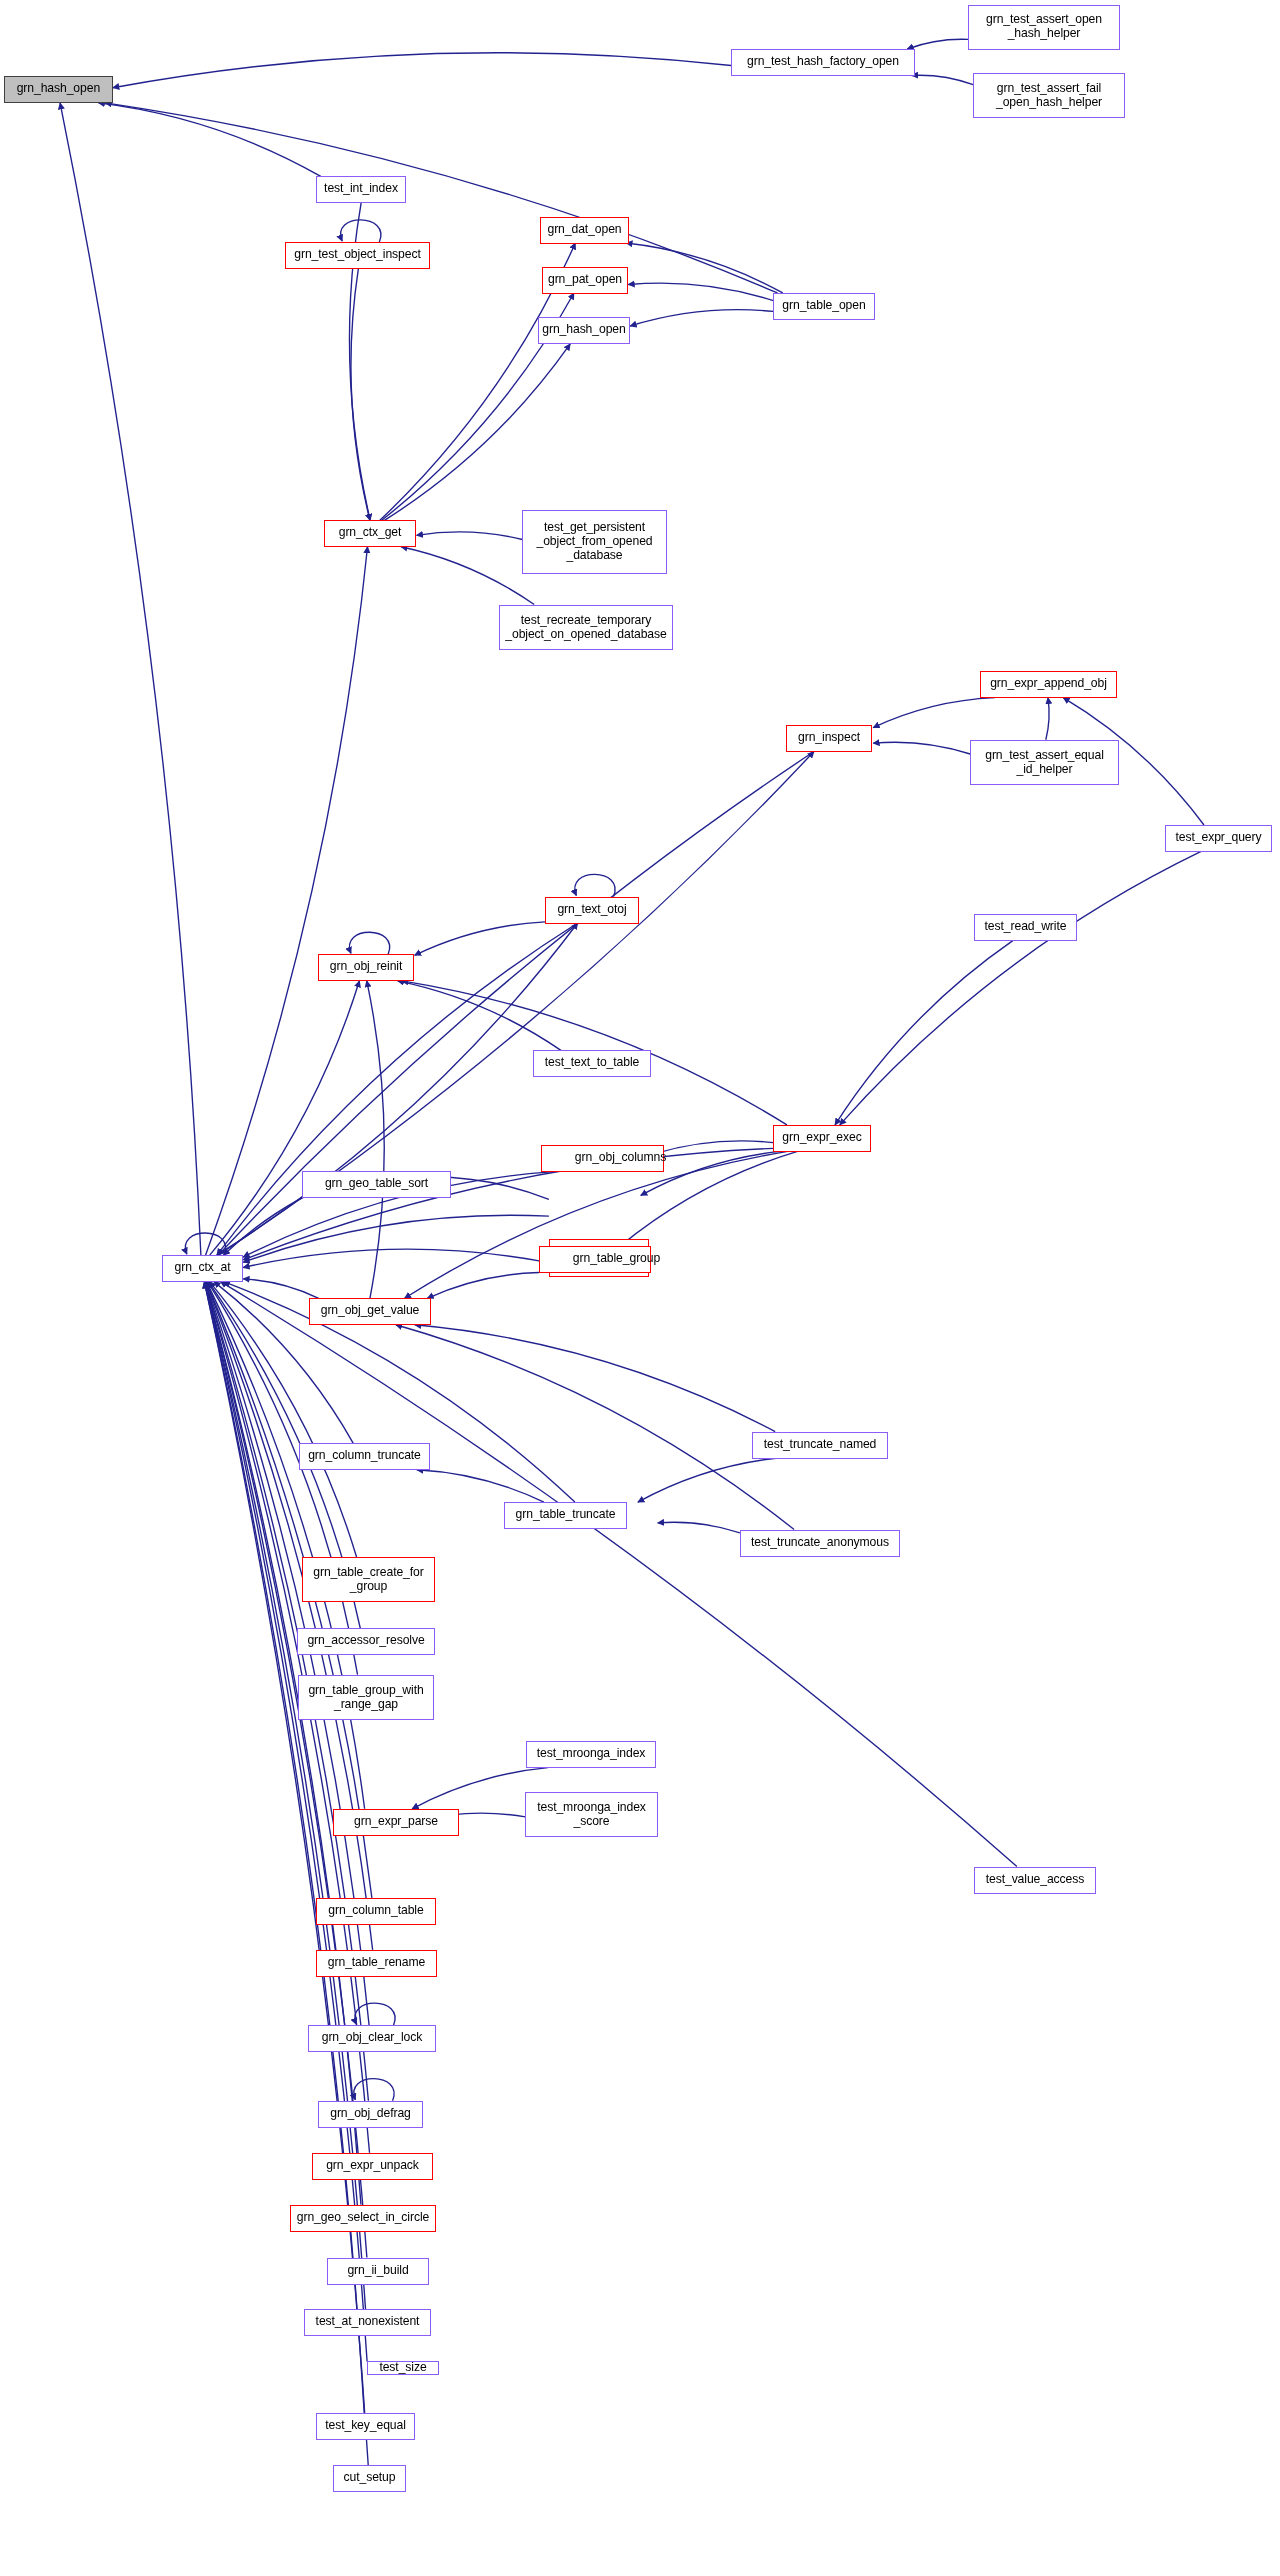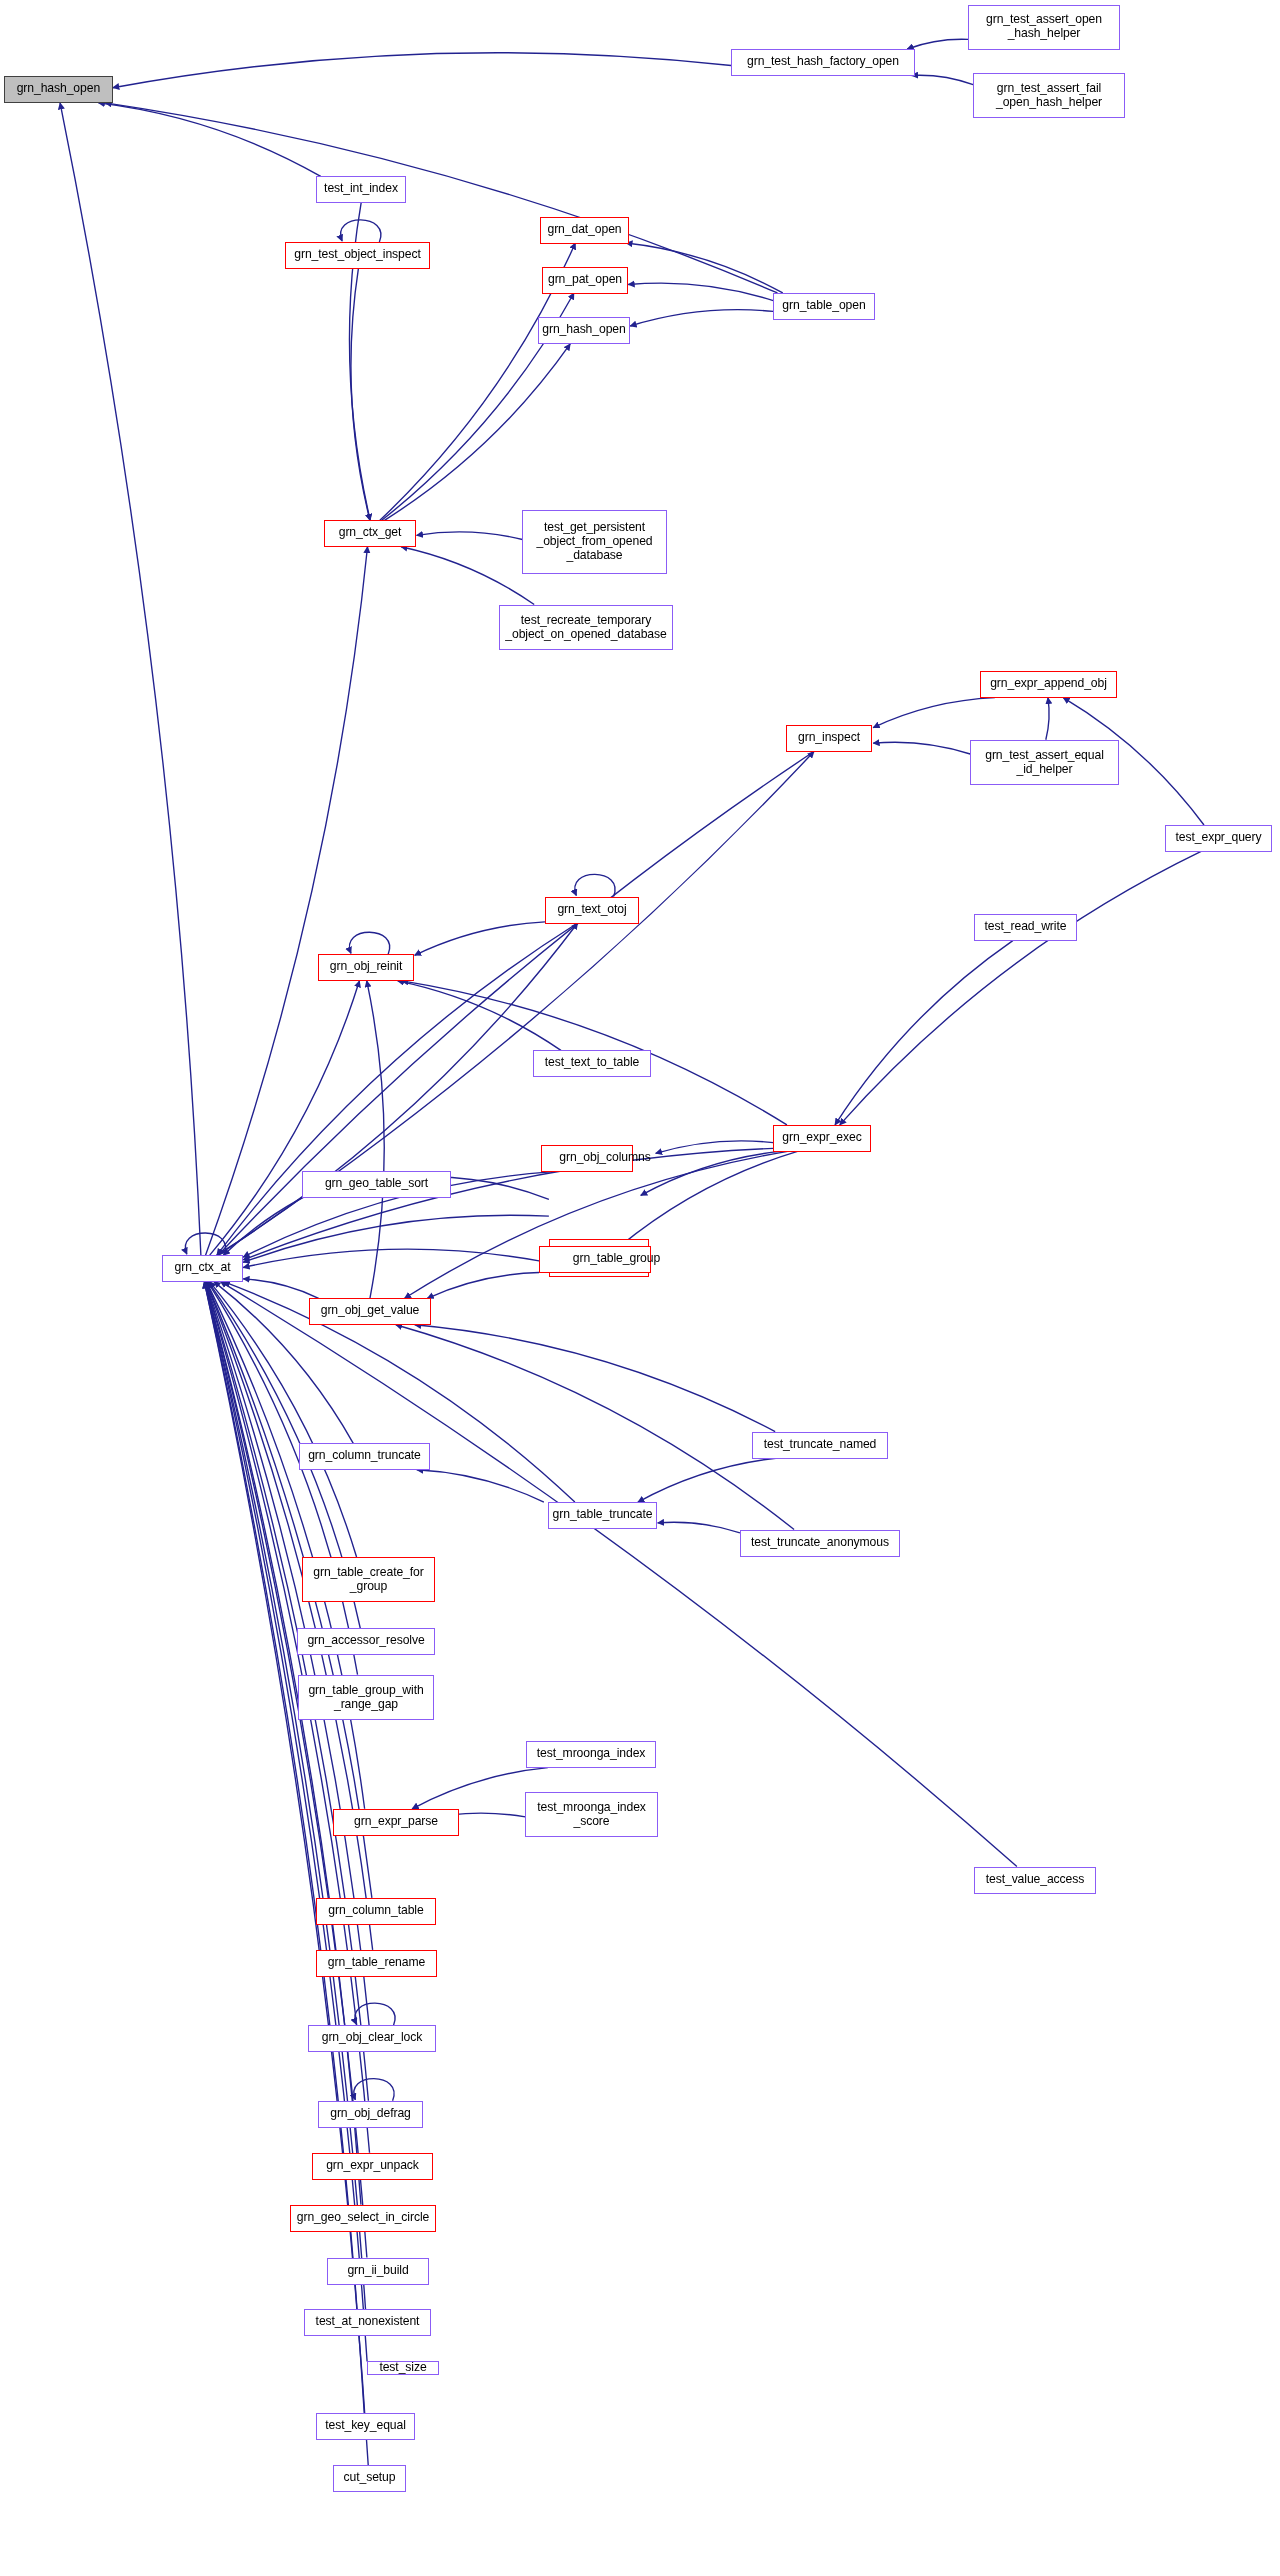--- a/index.html
+++ b/index.html
@@ -163,28 +163,28 @@
       <div class="gnode red" style="left: 786px; top: 725px; width: 86px; height: 26.5px;"><span class="lbl">grn_inspect</span></div>
       <div class="gnode" style="left: 970px; top: 740px; width: 149px; height: 45px;"><span class="lbl">grn_test_assert_equal
 _id_helper</span></div>
       <div class="gnode" style="left: 1165px; top: 825px; width: 107px; height: 26.5px;"><span class="lbl">test_expr_query</span></div>
       <div class="gnode red" style="left: 545px; top: 897px; width: 94px; height: 26.5px;"><span class="lbl">grn_text_otoj</span></div>
       <div class="gnode" style="left: 974px; top: 914px; width: 103px; height: 26.5px;"><span class="lbl">test_read_write</span></div>
       <div class="gnode red" style="left: 318px; top: 954px; width: 96px; height: 26.5px;"><span class="lbl">grn_obj_reinit</span></div>
       <div class="gnode" style="left: 533px; top: 1050px; width: 118px; height: 26.5px;"><span class="lbl">test_text_to_table</span></div>
       <div class="gnode red" style="left: 773px; top: 1125px; width: 98px; height: 26.5px;"><span class="lbl">grn_expr_exec</span></div>
       <div class="gnode" style="left: 302px; top: 1152px; width: 149px; height: 26.5px; margin-top: 19px;"><span class="lbl">grn_geo_table_sort</span></div>
-      <div class="gnode red" style="left: 541px; top: 1145px; width: 92px; height: 26.5px; padding-left: 36px;"><span class="lbl">grn_obj_columns</span></div>
+      <div class="gnode red" style="left: 541px; top: 1145px; width: 123px; height: 26.5px; padding-left: 36px;"><span class="lbl">grn_obj_columns</span></div>
       <div class="gnode red" style="left: 549px; top: 1195px; width: 100px; height: 38px; margin-top: 44px;"><span class="lbl">grn_table_sort</span></div>
       <div class="gnode" style="left: 162px; top: 1255px; width: 81px; height: 26.5px;"><span class="lbl">grn_ctx_at</span></div>
       <div class="gnode red" style="left: 539px; top: 1246px; width: 112px; height: 26.5px; padding-left: 43px;"><span class="lbl">grn_table_group</span></div>
       <div class="gnode red" style="left: 309px; top: 1298px; width: 122px; height: 26.5px;"><span class="lbl">grn_obj_get_value</span></div>
       <div class="gnode" style="left: 752px; top: 1432px; width: 136px; height: 26.5px;"><span class="lbl">test_truncate_named</span></div>
       <div class="gnode" style="left: 299px; top: 1443px; width: 131px; height: 26.5px;"><span class="lbl">grn_column_truncate</span></div>
-      <div class="gnode" style="left: 548px; top: 1502px; width: 109px; height: 26.5px;"><span class="lbl">grn_table_truncate</span></div>
+      <div class="gnode" style="left: 504px; top: 1502px; width: 123px; height: 26.5px;"><span class="lbl">grn_table_truncate</span></div>
       <div class="gnode" style="left: 740px; top: 1530px; width: 160px; height: 26.5px;"><span class="lbl">test_truncate_anonymous</span></div>
       <div class="gnode red" style="left: 302px; top: 1557px; width: 133px; height: 45px;"><span class="lbl">grn_table_create_for
 _group</span></div>
       <div class="gnode" style="left: 297px; top: 1628px; width: 138px; height: 26.5px;"><span class="lbl">grn_accessor_resolve</span></div>
       <div class="gnode" style="left: 298px; top: 1675px; width: 136px; height: 45px;"><span class="lbl">grn_table_group_with
 _range_gap</span></div>
       <div class="gnode" style="left: 526px; top: 1741px; width: 130px; height: 26.5px;"><span class="lbl">test_mroonga_index</span></div>
       <div class="gnode red" style="left: 317px; top: 1809px; width: 126px; height: 26.5px; margin-left: 16px;"><span class="lbl">grn_expr_parse</span></div>
       <div class="gnode" style="left: 525px; top: 1792px; width: 133px; height: 45px;"><span class="lbl">test_mroonga_index
 _score</span></div>

